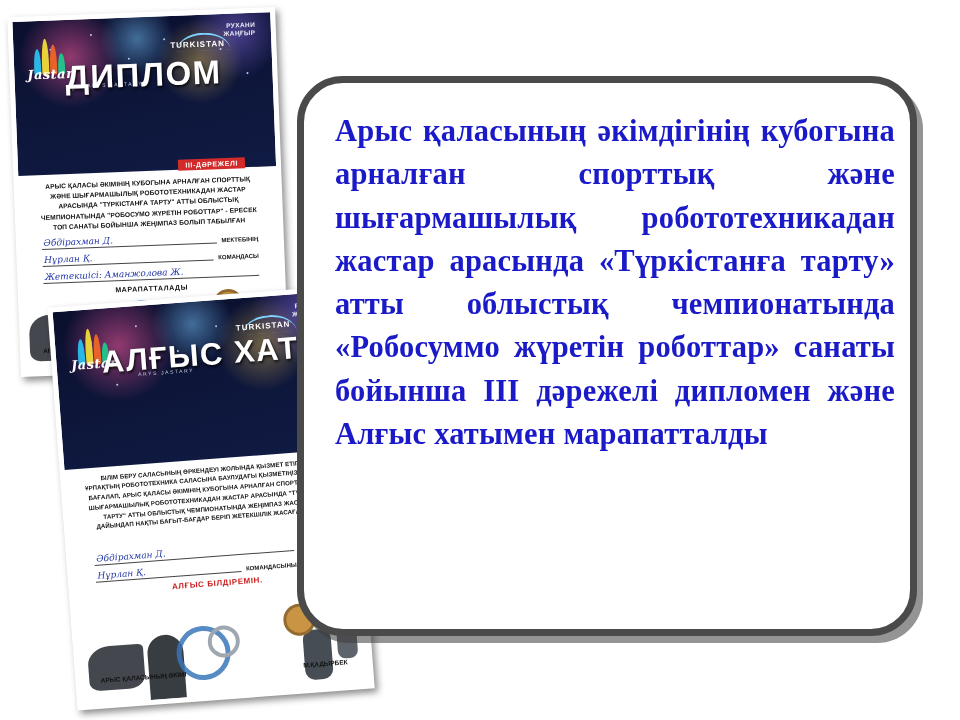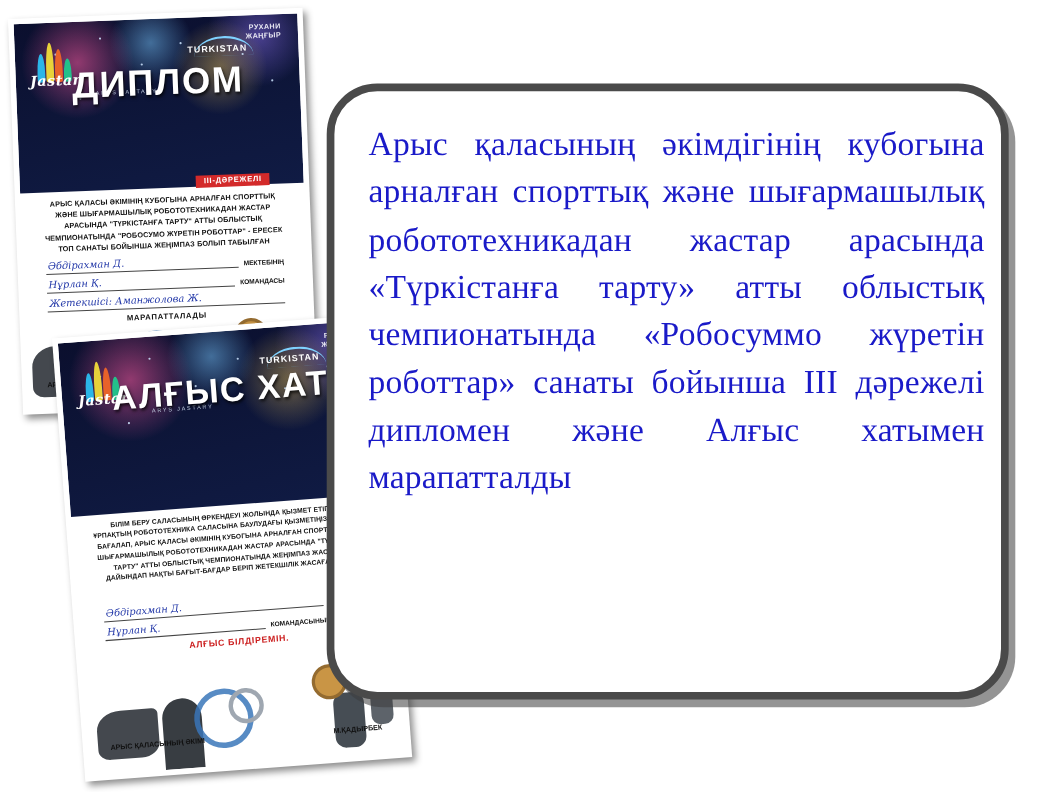--- a/index.html
+++ b/index.html
@@ -34,21 +34,21 @@
     box-shadow: 6px 7px 0 rgba(60,60,60,0.55);
     box-sizing: border-box;
   }
   .panel-text {
     position: absolute;
     left: 335px;
     top: 110px;
     width: 560px;
     color: #1a1ac8;
     font-family: "Liberation Serif", serif;
-    font-weight: normal;
+    font-weight: bold;
     font-size: 30.5px;
     line-height: 1.42;
     text-align: justify;
     letter-spacing: 0.2px;
   }
 
   
   .cert {
     position: absolute;
     background: #ffffff;

